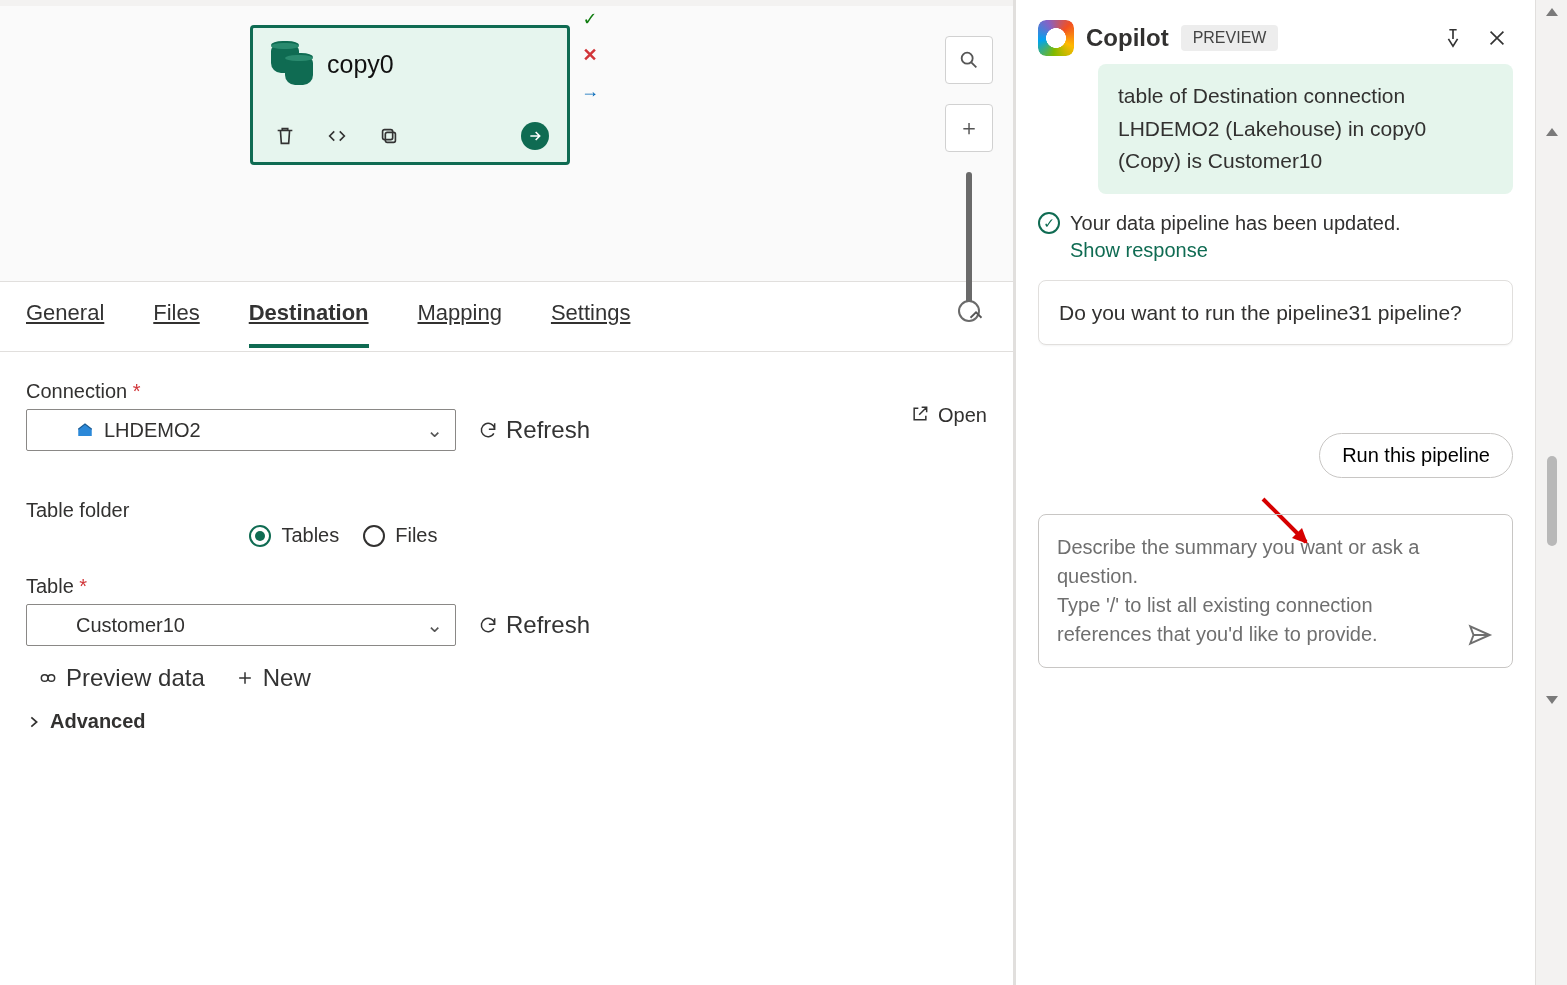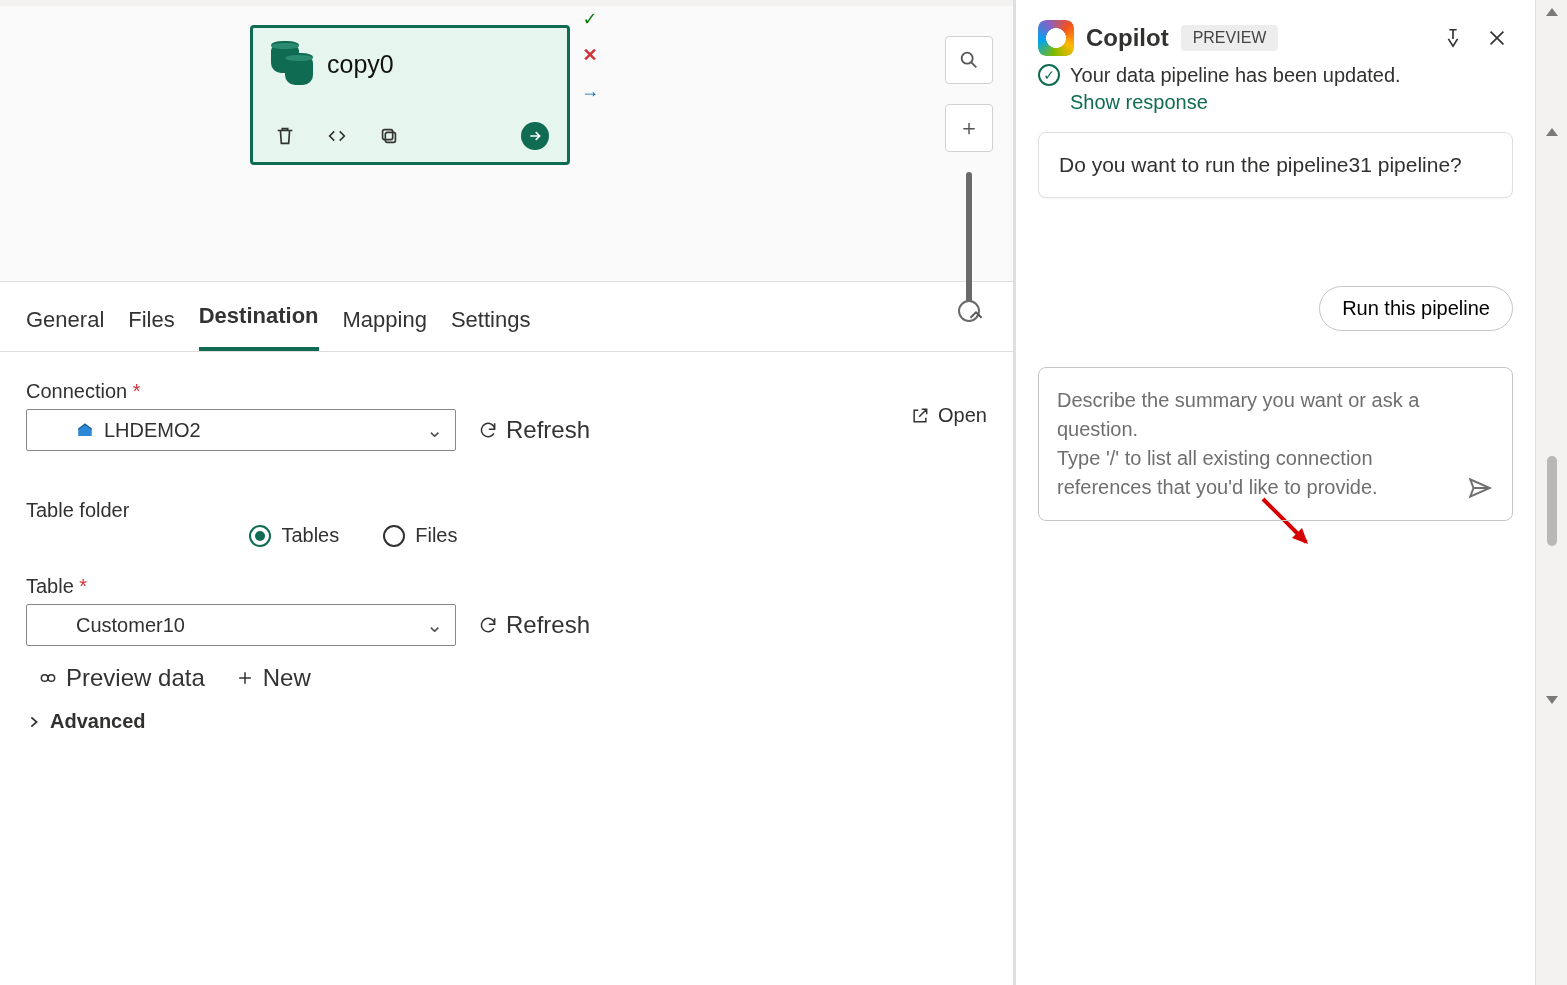--- a/index.html
+++ b/index.html
@@ -38,39 +38,39 @@
   .status-arrow { color: #0067b8; }
 
   
   .canvas-controls { position: absolute; right: 20px; top: 30px; display: flex; flex-direction: column; gap: 20px; align-items: center; }
   .canvas-btn { width: 48px; height: 48px; background: #fff; border: 1px solid #d1d1d1; border-radius: 4px; display: flex; align-items: center; justify-content: center; color: #555; font-size: 22px; cursor: pointer; }
   .zoom-track { width: 6px; height: 140px; background: #6a6a6a; border-radius: 3px; position: relative; }
   .zoom-handle { position: absolute; left: 50%; transform: translateX(-50%); bottom: -10px; width: 22px; height: 22px; background: #fff; border: 2px solid #6a6a6a; border-radius: 50%; }
 
   
   .props { flex: 1; display: flex; flex-direction: column; padding: 0 0 0 0; overflow: hidden; }
-  .tabs-row { display: flex; align-items: flex-end; padding: 0 26px; height: 70px; border-bottom: 1px solid #e1dfdd; gap: 24px; position: relative; }
+  .tabs-row { display: flex; align-items: flex-start; padding: 0 26px; height: 70px; border-bottom: 1px solid #e1dfdd; gap: 49px; position: relative; text-decoration: underline; }
   .tab { font-size: 22px; color: #333; padding: 18px 0; cursor: pointer; }
   .tab.active { font-weight: 600; border-bottom: 4px solid #0f6b52; }
   .tabs-collapse { position: absolute; right: 26px; top: 50%; transform: translateY(-50%); color: #555; cursor: pointer; }
   .tabs-collapse svg { width: 22px; height: 22px; stroke: #555; fill: none; stroke-width: 2; }
 
   .prop-body { padding: 28px 26px 0 26px; font-size: 20px; color: #323130; }
   .row { display: flex; align-items: center; margin-bottom: 28px; }
   .label { font-size: 20px; margin-bottom: 6px; }
   .req::after { content: " *"; color: #d13438; }
   .select { width: 430px; height: 42px; border: 1px solid #8a8886; border-radius: 2px; display: flex; align-items: center; padding: 0 12px; justify-content: space-between; background: #fff; cursor: pointer; }
   .select .left { display: flex; align-items: center; gap: 10px; margin-left: 37px; }
   .select .chev { color: #555; }
   .select .lakehouse-icon { width: 18px; height: 18px; display: inline-block; }
   .link-action { display: flex; align-items: center; gap: 8px; color: #333; font-size: 24px; margin-left: 22px; cursor: pointer; }
-  .open-action { display: flex; align-items: center; gap: 8px; font-size: 20px; color: #323130; cursor: pointer; }
+  .open-action { display: flex; align-items: flex-start; gap: 8px; font-size: 20px; color: #323130; cursor: pointer; }
   .open-action svg, .link-action svg { width: 20px; height: 20px; stroke: #333; fill: none; stroke-width: 1.8; }
 
-  .radio-group { display: flex; align-items: flex-end; gap: 44px; margin-top: 45px; }
+  .radio-group { display: flex; align-items: flex-end; gap: 24px; margin-top: 45px; }
   .radio { display: flex; align-items: center; gap: 10px; cursor: pointer; }
   .radio .dot { width: 22px; height: 22px; border: 2px solid #323130; border-radius: 50%; position: relative; }
   .radio.selected .dot { border-color: #0f6b52; }
   .radio.selected .dot::after { content: ""; position: absolute; inset: 4px; background: #0f6b52; border-radius: 50%; }
 
   .actions-row { display: flex; align-items: center; gap: 30px; padding-left: 12px; margin-top: 4px; }
   .adv { display: flex; align-items: center; gap: 8px; font-weight: 600; margin-top: 18px; cursor: pointer; }
   .adv svg { width: 16px; height: 16px; stroke: #323130; fill: none; stroke-width: 2.5; }
 
   
@@ -281,20 +281,23 @@
           </svg>
       </span>
       <span class="cp-icon-btn">
         <svg viewBox="0 0 24 24">
             <path d="M5 5l14 14M19 5L5 19"></path>
           </svg>
       </span>
     </div>
 
     <div class="cp-body">
+      <div class="cp-bubble-green">
+        <span>table of Destination connection LHDEMO2 (Lakehouse) in copy0 (Copy) is Customer10</span>
+      </div>
 
       <div class="cp-status">
         <span class="chk">✓</span>
         <span class="msg">
           <span>Your data pipeline has been updated.</span>
           <span class="link">Show response</span>
         </span>
       </div>
 
       <div class="cp-bubble">

